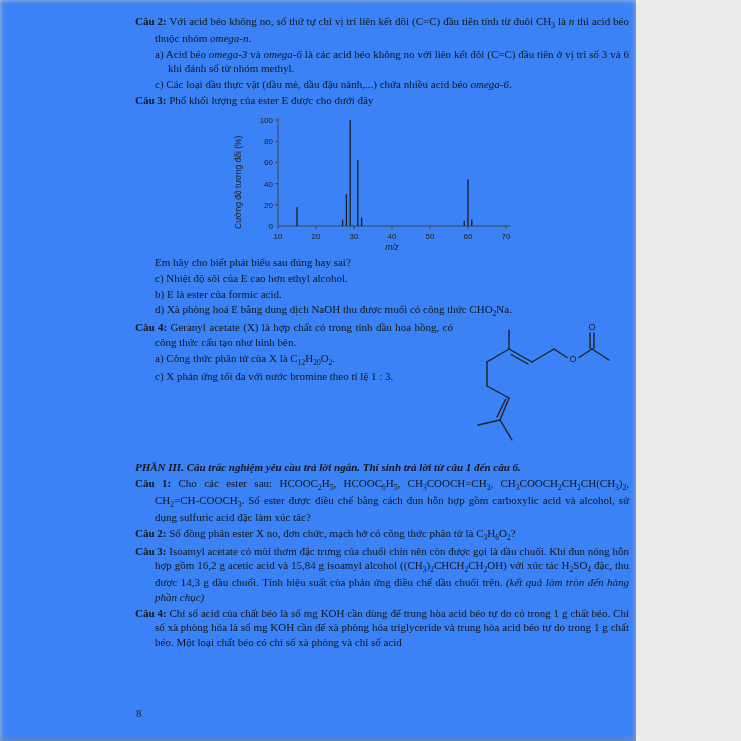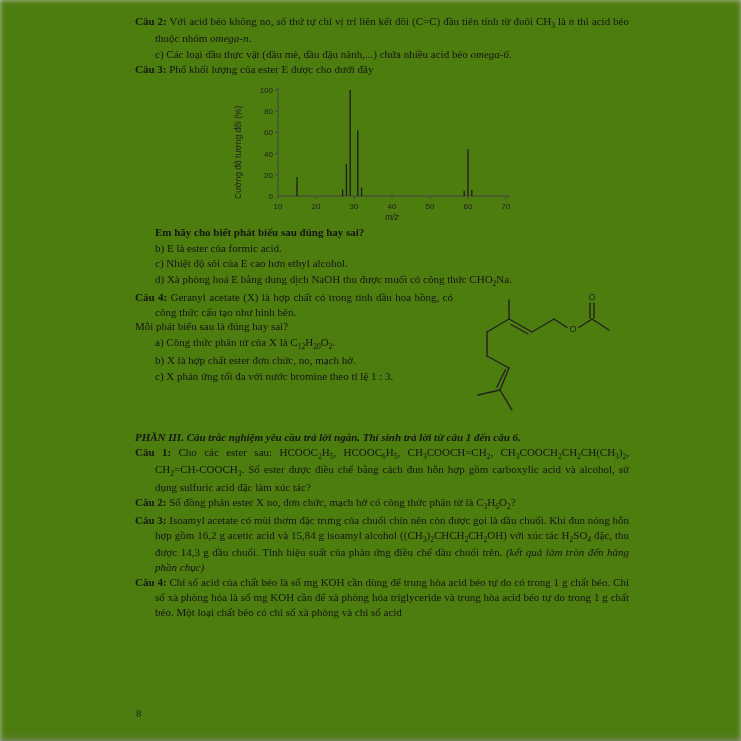--- a/index.html
+++ b/index.html
@@ -1,44 +1,45 @@
 <!DOCTYPE html>
 <html><head>
 <meta charset="utf-8">
 <style>
   * { margin:0; padding:0; box-sizing:border-box; }
   html,body { width:741px; height:741px; }
   body { background:#ececea; font-family:"Liberation Serif","DejaVu Serif",serif; }
-  .page { position:relative; width:741px; height:741px; background:#4d7c0f; overflow:hidden;
+  .page { position:relative; width:636px; height:741px; background:#3b82f6; overflow:hidden;
           box-shadow: inset 0 -7px 9px -7px #8a8a8a, inset 0 4px 6px -5px #cfcfcf,
                       inset -4px 0 6px -5px #c4c4c4, inset 4px 0 6px -5px #d6d6d4; }
   .content { position:absolute; left:135px; top:13px; width:494px; font-size:11px;
              line-height:1.33; color:#151515; }
   p.q { text-align:justify; padding-left:20px; text-indent:-20px; margin-top:1px; }
   p.sub { margin-left:20px; padding-left:13px; text-indent:-13px; text-align:justify; margin-top:1px; }
-  p.lead { margin-left:20px; margin-top:2px;font-weight:bold; }
+  p.lead { margin-left:20px; margin-top:2px; }
   b.lbl { font-weight:bold; }
   sub { font-size:7.5px; }
   .chart-wrap { display:flex; align-items:center; margin:5px 0 3px 98px; }
   .ylabel { writing-mode:vertical-rl; transform:rotate(180deg); font-family:"Liberation Sans","DejaVu Sans",sans-serif;
             font-size:8.5px; color:#222; height:132px; display:flex; align-items:center; justify-content:center; }
   svg text { font-family:"Liberation Sans","DejaVu Sans",sans-serif; }
   .q4-block { margin-top:1px; }
   .structure-box { float:right; width:172px; margin:2px 0 2px 4px; }
   .part3-heading { clear:both; font-weight:bold; margin-top:2px; text-align:justify;font-style:italic; }
   .pagenum { position:absolute; left:136px; top:707px; font-size:11px; color:#222; }
 </style>
 </head>
 <body>
 
 <div class="page">
   <div class="content">
 
     <p class="q"><b class="lbl">Câu 2:</b>
       <span>Với acid béo không no, số thứ tự chỉ vị trí liên kết đôi (C=C) đầu tiên tính từ đuôi CH<sub>3</sub> là <i>n</i> thì acid béo thuộc nhóm <i>omega-n</i>.</span></p>
+    <p class="sub">a) Acid béo <i>omega-3</i> và <i>omega-6</i> là các acid béo không no với liên kết đôi (C=C) đầu tiên ở vị trí số 3 và 6 khi đánh số từ nhóm methyl.</p>
     <p class="sub">c) Các loại dầu thực vật (dầu mè, dầu đậu nành,...) chứa nhiều acid béo <i>omega-6</i>.</p>
 
     <p class="q"><b class="lbl">Câu 3:</b>
       <span>Phổ khối lượng của ester E được cho dưới đây</span></p>
 
     <div class="chart-wrap">
       <div class="ylabel">Cường độ tương đối (%)</div>
       <svg id="spectrum" width="274" height="140">
           <line x1="34" y1="6" x2="34" y2="114" stroke="#444" stroke-width="1"></line>
           <line x1="34" y1="114" x2="266" y2="114" stroke="#444" stroke-width="1"></line>
@@ -74,22 +75,22 @@
           <line x1="113.8" y1="114" x2="113.8" y2="48.28" stroke="#1c1c1c" stroke-width="1.3"></line>
           <line x1="117.6" y1="114" x2="117.6" y2="105.52" stroke="#1c1c1c" stroke-width="1.3"></line>
           <line x1="220.2" y1="114" x2="220.2" y2="108.7" stroke="#1c1c1c" stroke-width="1.3"></line>
           <line x1="224" y1="114" x2="224" y2="67.36" stroke="#1c1c1c" stroke-width="1.3"></line>
           <line x1="227.79999999999998" y1="114" x2="227.79999999999998" y2="107.64" stroke="#1c1c1c" stroke-width="1.3"></line>
           <text x="148" y="138" text-anchor="middle" font-size="8.5" font-style="italic" fill="#222">m/z</text>
         </svg>
     </div>
 
     <p class="lead">Em hãy cho biết phát biểu sau đúng hay sai?</p>
+    <p class="sub">c) Nhiệt độ sôi của E cao hơn ethyl alcohol.</p>
     <p class="sub">b) E là ester của formic acid.</p>
-    <p class="sub">c) Nhiệt độ sôi của E cao hơn ethyl alcohol.</p>
     <p class="sub">d) Xà phòng hoá E bằng dung dịch NaOH thu được muối có công thức CHO<sub>2</sub>Na.</p>
 
     <div class="q4-block">
       <div class="structure-box">
         <svg viewBox="0 0 170 132" width="170" height="132">
           <g stroke="#222" stroke-width="1.4" fill="none" stroke-linecap="round">
             <path d="M52,8 L52,27"></path>
             <path d="M52,27 L75,40"></path>
             <path d="M54,32.5 L71,42"></path>
             <path d="M75,40 L97,27"></path>
@@ -105,23 +106,21 @@
             <path d="M48.5,77.5 L40,95"></path>
             <path d="M43,98 L21,103"></path>
             <path d="M43,98 L55,118"></path>
           </g>
           <text x="116" y="40" font-size="9" fill="#222" text-anchor="middle">O</text>
           <text x="135" y="8" font-size="9" fill="#222" text-anchor="middle">O</text>
         </svg>
       </div>
       <p class="q"><b class="lbl">Câu 4:</b>
         <span>Geranyl acetate (X) là hợp chất có trong tinh dầu hoa hồng, có công thức cấu tạo như hình bên.</span></p>
-      <p>Mỗi phát biểu sau là đúng hay sai?</p>
       <p class="sub">a) Công thức phân tử của X là C<sub>12</sub>H<sub>20</sub>O<sub>2</sub>.</p>
-      <p class="sub">b) X là hợp chất ester đơn chức, no, mạch hở.</p>
       <p class="sub">c) X phản ứng tối đa với nước bromine theo tỉ lệ 1 : 3.</p>
     </div>
 
     <p class="part3-heading"><span>PHẦN III. Câu trắc nghiệm yêu cầu trả lời ngắn.</span>
       <span>Thí sinh trả lời từ câu 1 đến câu 6.</span></p>
 
     <p class="q"><b class="lbl">Câu 1:</b>
       <span>Cho các ester sau: HCOOC<sub>2</sub>H<sub>5</sub>, HCOOC<sub>6</sub>H<sub>5</sub>, CH<sub>3</sub>COOCH=CH<sub>2</sub>, CH<sub>3</sub>COOCH<sub>2</sub>CH<sub>2</sub>CH(CH<sub>3</sub>)<sub>2</sub>, CH<sub>2</sub>=CH-COOCH<sub>3</sub>. Số ester được điều chế bằng cách đun hỗn hợp gồm carboxylic acid và alcohol, sử dụng sulfuric acid đặc làm xúc tác?</span></p>
     <p class="q"><b class="lbl">Câu 2:</b>
       <span>Số đồng phân ester X no, đơn chức, mạch hở có công thức phân tử là C<sub>3</sub>H<sub>6</sub>O<sub>2</sub>?</span></p>

